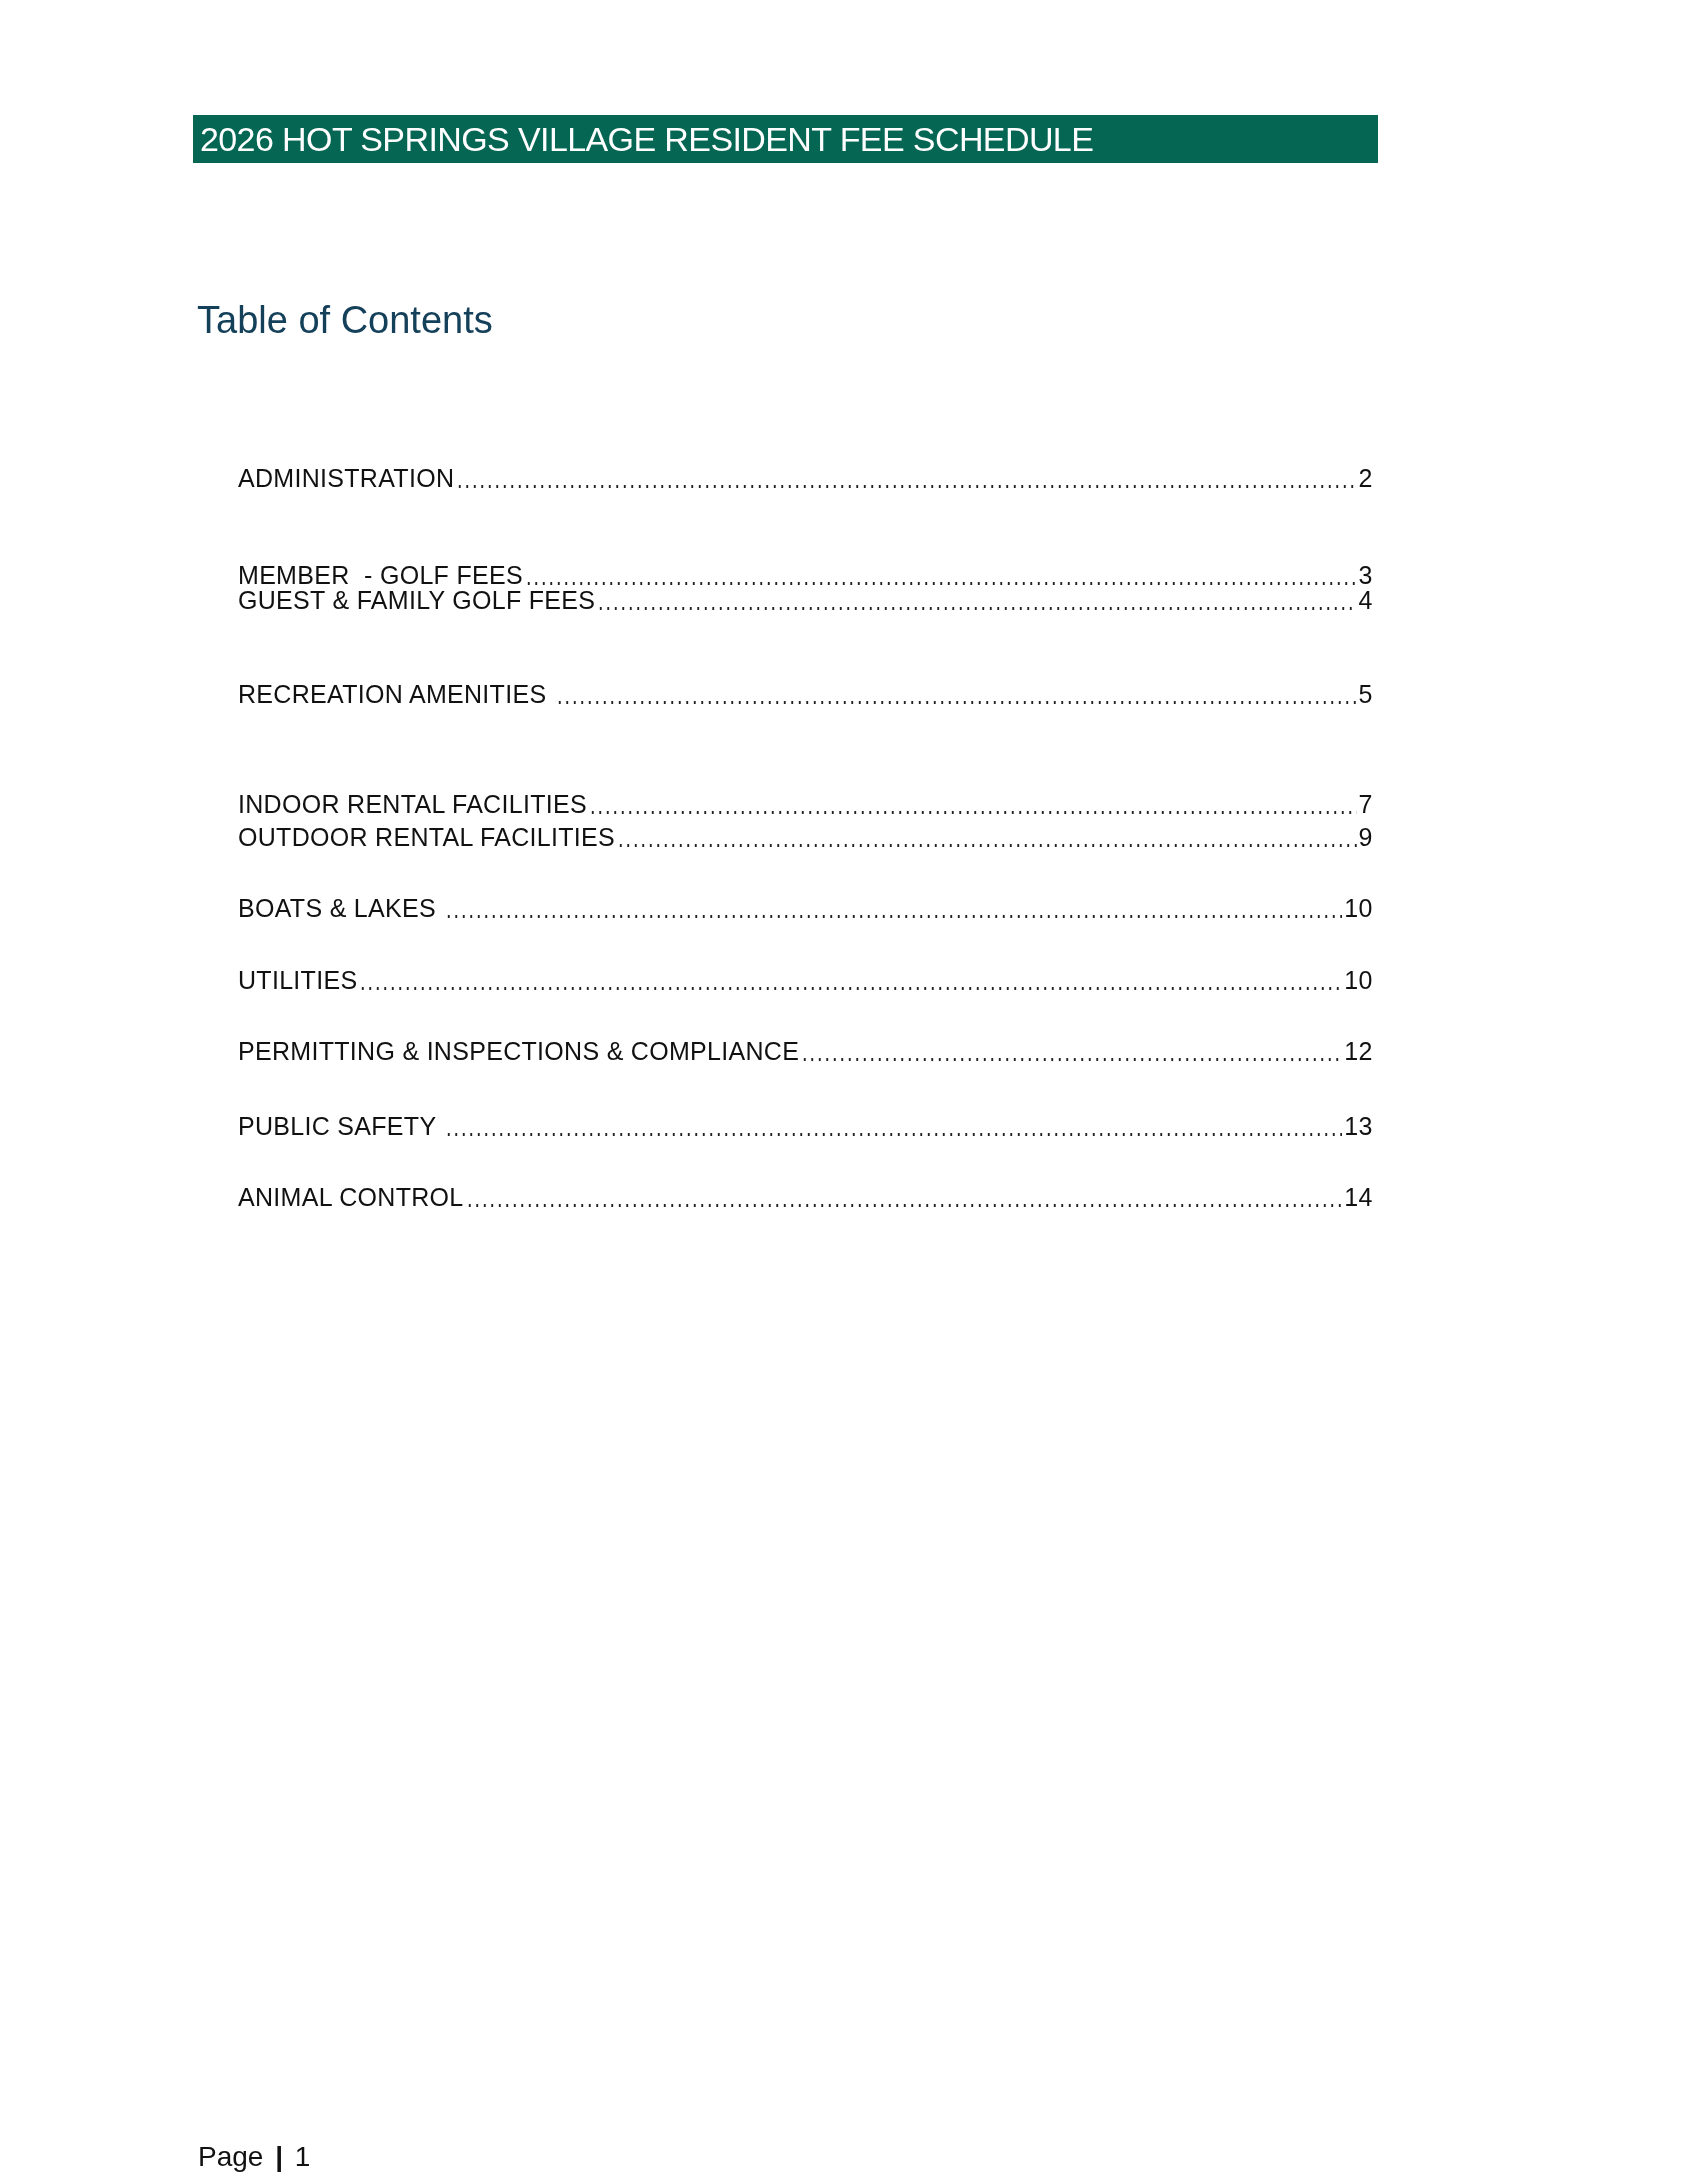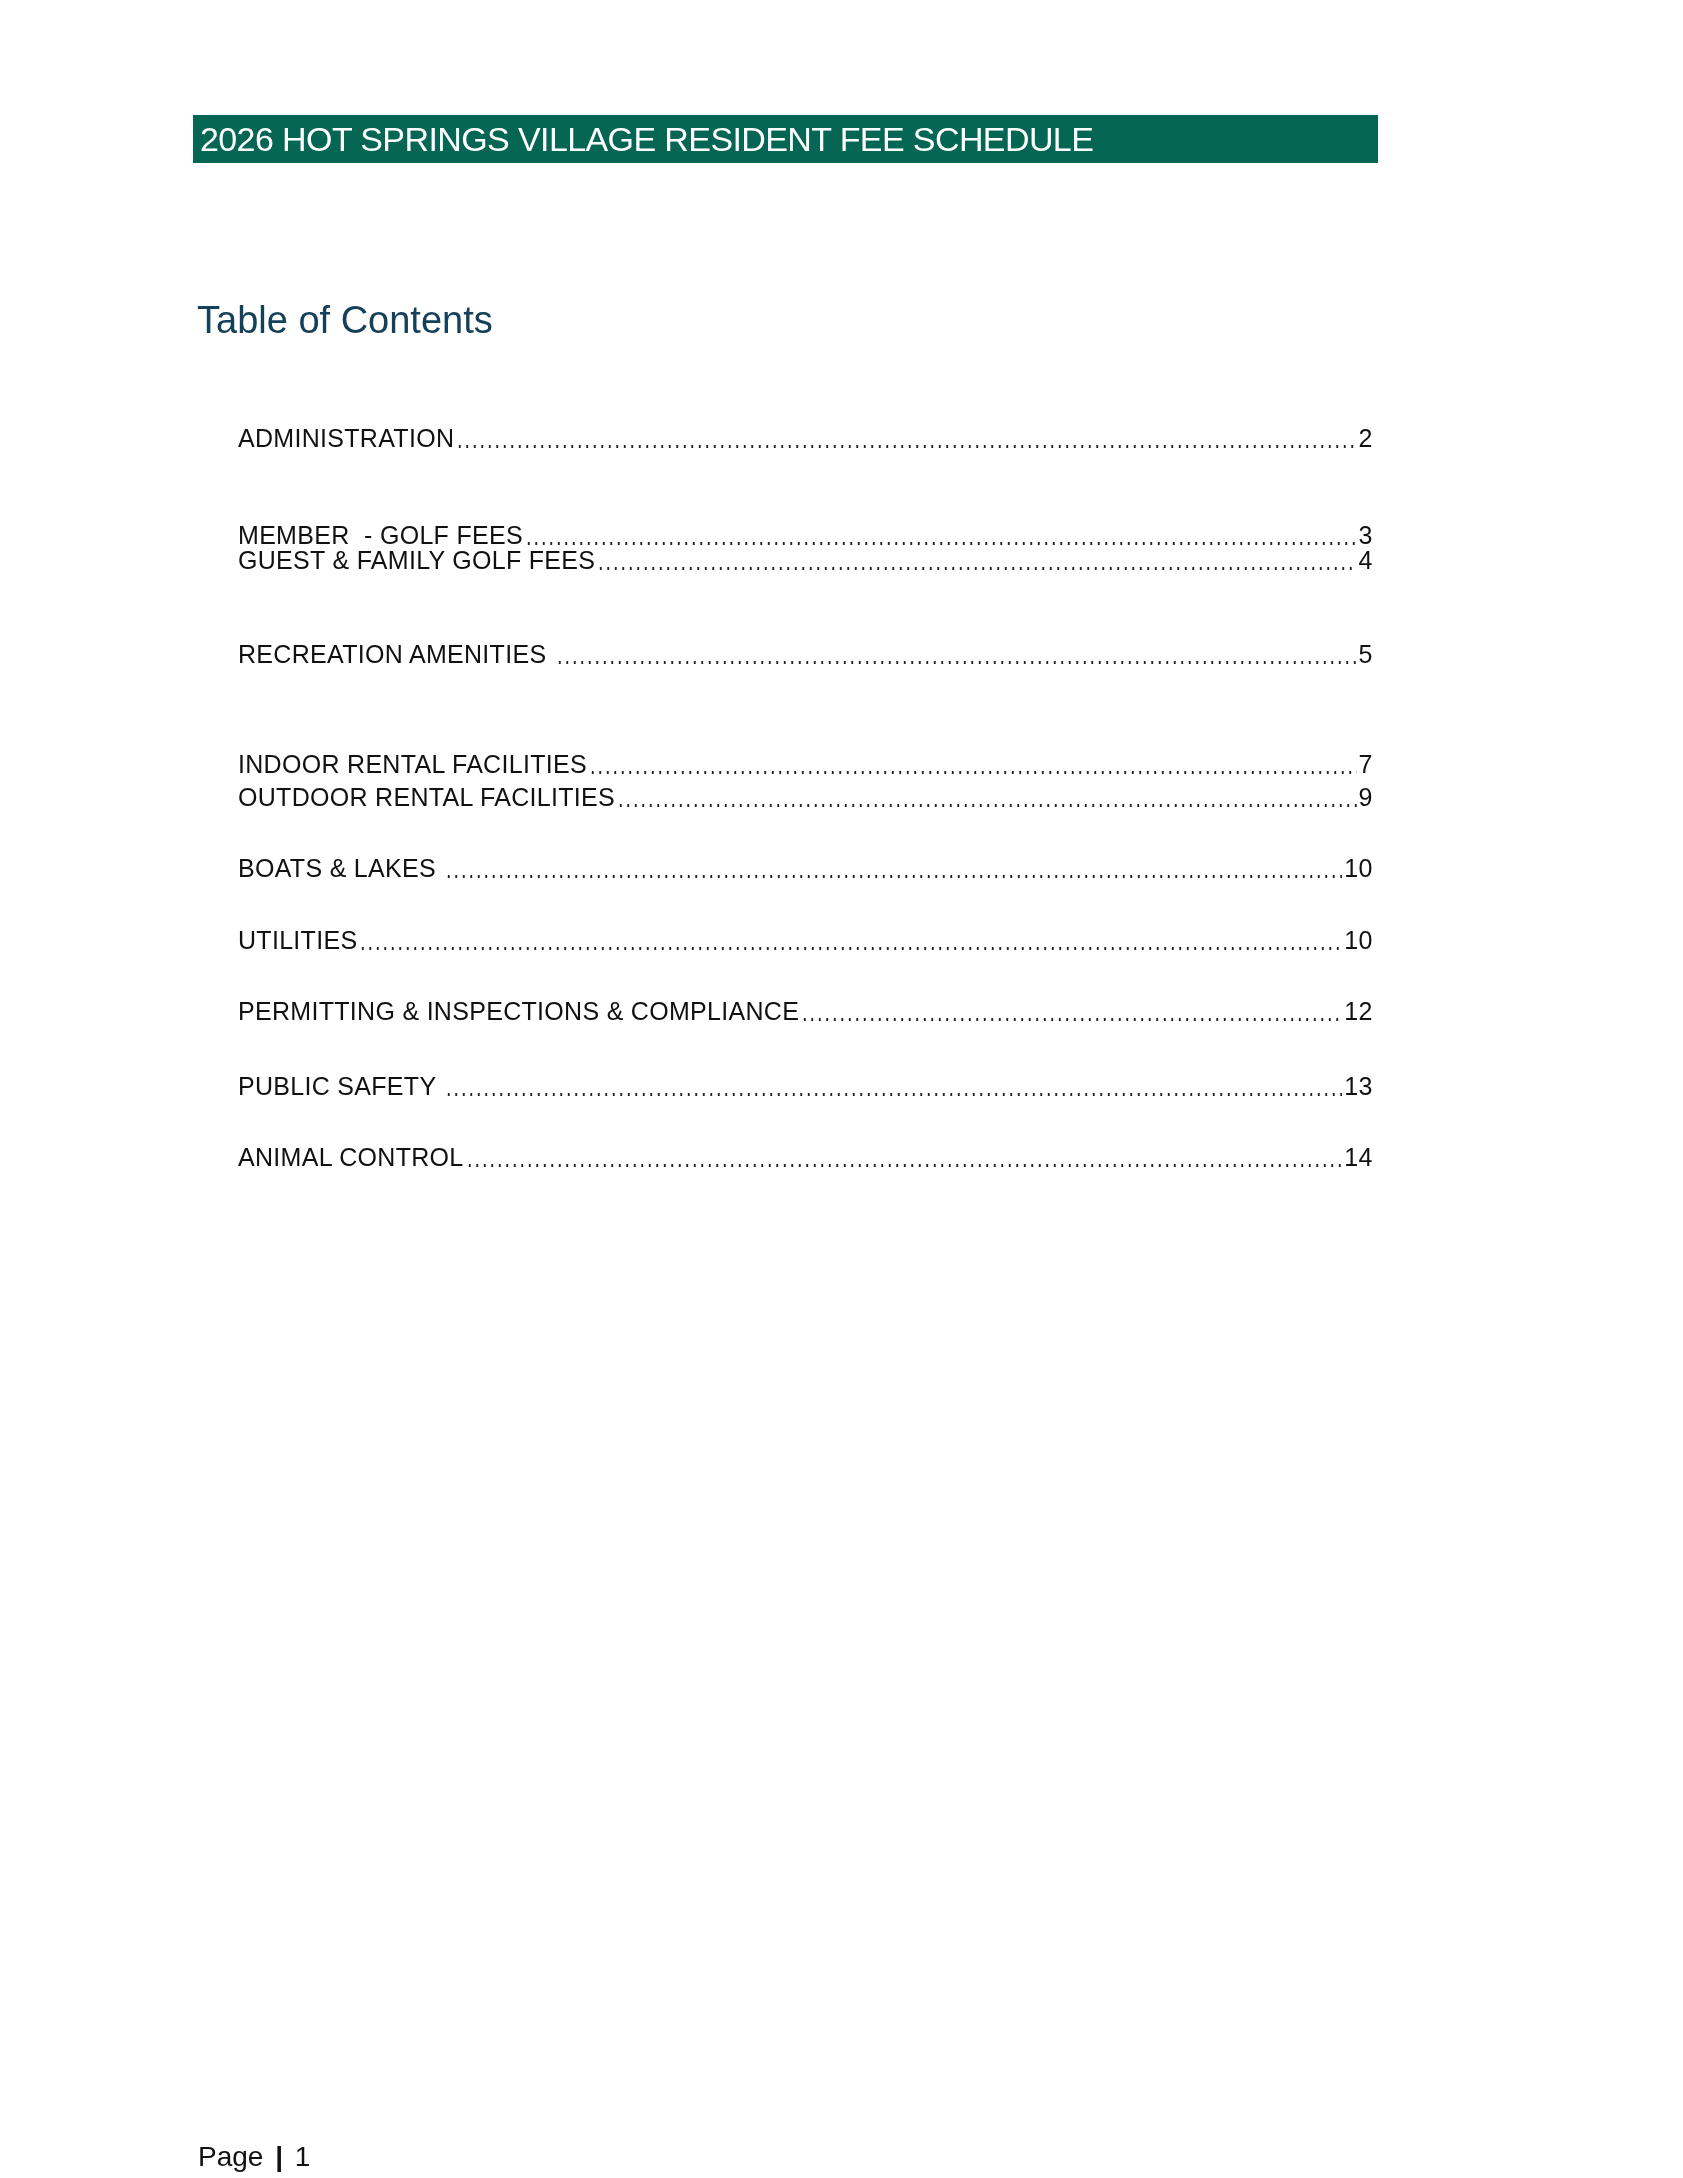--- a/index.html
+++ b/index.html
@@ -6,21 +6,21 @@
   body { width: 1683px; height: 2178px; position: relative; overflow: hidden;
          font-family: "Liberation Sans", "DejaVu Sans", sans-serif; color: #111; }
   .banner { position: absolute; left: 193px; top: 115px; width: 1185px; height: 48px;
             background: #056654; color: #ffffff; box-sizing: border-box; }
   .banner-text { position: absolute; left: 7px; top: 4px; font-size: 34px; line-height: 40px;
                  letter-spacing: -0.6px; white-space: nowrap; font-family: "Liberation Sans", sans-serif; }
   .toc-title { position: absolute; left: 197px; top: 297px; font-size: 38px; line-height: 46px;
                color: #15405a; white-space: nowrap; font-family: "Liberation Sans", sans-serif; }
   .toc-list { position: absolute; left: 238px; top: 0; width: 1135px; margin: 0; padding: 0; list-style: none; }
   .toc-item { position: absolute; left: 0; width: 1135px; height: 32px; display: flex; align-items: center;
-              font-size: 25px; line-height: 32px; color: #111; cursor: pointer; }
+              font-size: 25px; line-height: 32px; color: #111; cursor: pointer; margin-top: 40px; }
   .toc-label { white-space: pre; letter-spacing: 0.3px; flex: none; }
   .toc-dots { flex: 1 1 auto; overflow: hidden; white-space: nowrap; height: 32px; position: relative; margin: 0 2px; }
   .toc-dots::before { content: ""; position: absolute; left: 0; right: 0; bottom: 6px; height: 3px;
                       background-image: radial-gradient(circle, #222 1.2px, transparent 1.4px);
                       background-size: 7.5px 3px; background-repeat: repeat-x; background-position: left center; }
   .toc-page { flex: none; text-align: right; letter-spacing: 0.5px; }
   .footer { position: absolute; left: 198px; top: 2101px; font-size: 28px; line-height: 34px; color: #111;
             white-space: nowrap; margin-top: 39px; }
   .footer .sep { font-weight: bold; margin: 0 4px; }
 </style>

